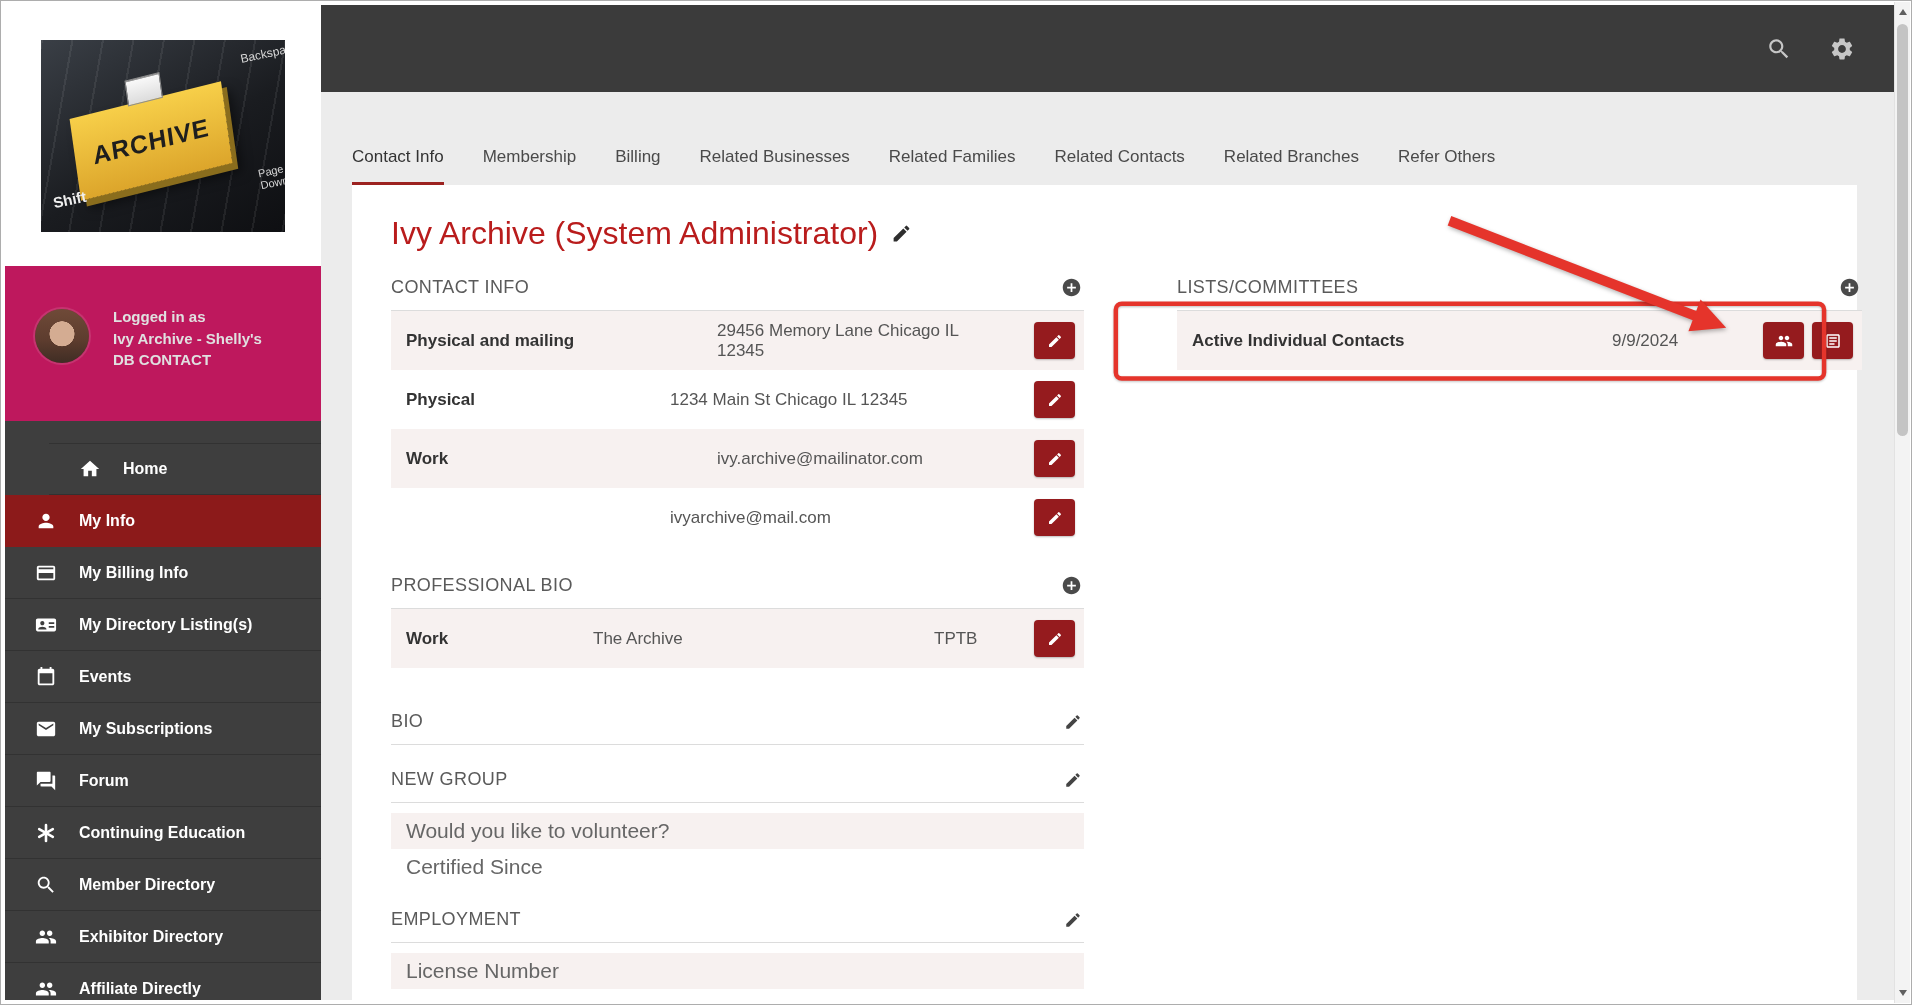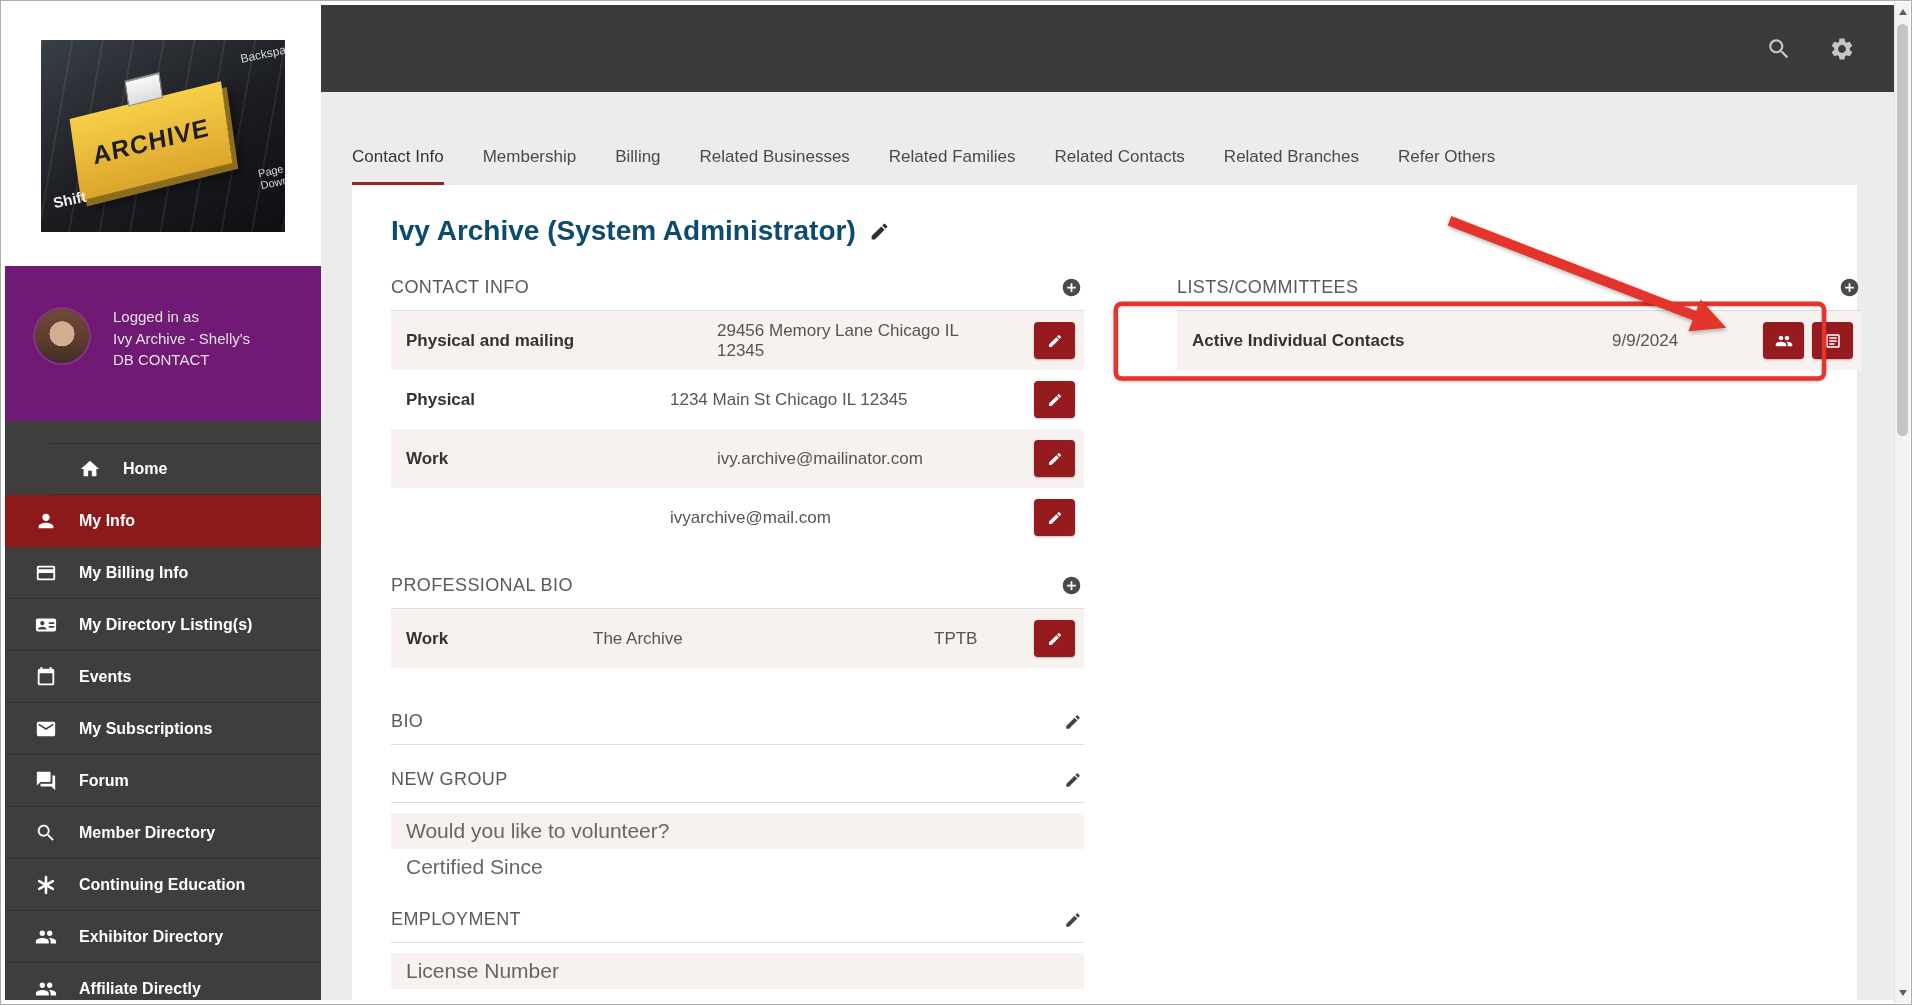--- a/index.html
+++ b/index.html
@@ -26,21 +26,21 @@
   .archive-key{ position:absolute; left:32px; top:60px; width:156px; height:82px;
     background:linear-gradient(180deg,#f7cf49,#dca52b);
     transform:rotate(-14deg) skewX(-6deg);
     box-shadow:5px 7px 0 #8a6d1d, 8px 10px 12px rgba(0,0,0,.5);
     display:flex; align-items:center; justify-content:center; }
   .archive-key .key-label{ font-size:25px; font-weight:700; color:#1e1e1e; letter-spacing:1px; }
   .drawer{ position:absolute; top:-24px; left:60px; width:36px; height:26px;
     background:linear-gradient(#fafafa,#dcdcdc); border:1px solid #8d8d8d;
     box-shadow:inset 0 8px 0 -7px #999, inset 0 16px 0 -15px #999; }
 
-  .user-block{ position:absolute; left:0; top:261px; width:100%; height:155px; background:#701a75; }
+  .user-block{ position:absolute; left:0; top:261px; width:100%; height:155px; background:#be185d;font-weight:bold; }
   .avatar{ position:absolute; left:30px; top:43px; width:54px; height:54px; border-radius:50%;
     cursor:pointer; overflow:hidden;
     background:
       radial-gradient(circle at 50% 46%, #d4ac92 0 31%, rgba(0,0,0,0) 32%),
       linear-gradient(180deg,#6f4a38 0%,#5d3c2e 58%,#3f2d24 100%);
     box-shadow:0 0 0 2px rgba(255,255,255,.12); }
   .user-lines{ position:absolute; left:108px; top:40px; font-size:15px; line-height:21.5px; color:#e0e0e0; }
 
   .nav-clip{ position:absolute; left:0; top:416px; bottom:0; width:336px; overflow:hidden; }
   .nav{ width:316px; padding-top:22px; }
@@ -65,21 +65,21 @@
   
   .content{ position:absolute; left:320px; top:91px; right:17px; bottom:4px;
     background:var(--content-bg,#ececec); overflow:hidden; }
   .tabs{ position:absolute; left:31px; top:55px; display:flex; gap:39px; }
   .tab{ font-size:17px; color:#4a4a4a; padding-bottom:15px; cursor:pointer; line-height:20px;
     border-bottom:3px solid transparent; white-space:nowrap; }
   .tab.active{ color:#333; border-bottom-color:var(--tab-underline,#9c2220); }
 
   .card{ position:absolute; left:31px; top:93px; right:37px; bottom:0; background:#fff; }
   .title-row{ position:absolute; left:39px; top:30px; display:flex; align-items:center; gap:13px; }
-  .page-title{ font-size:28px; font-weight:700; color:#0c4a6e; }
+  .page-title{ font-size:32px; font-weight:400; color:#b91c1c; }
   .title-pencil{ width:21px; height:21px; color:#2e2e2e; cursor:pointer; }
   .title-pencil svg{ width:21px; height:21px; }
 
   .col-left{ position:absolute; left:39px; top:84px; width:693px; }
   .col-right{ position:absolute; left:781px; top:84px; width:685px;margin-left:44px; }
 
   .section-head{ display:flex; align-items:center; justify-content:space-between;
     padding:8px 2px 12px 0; border-bottom:1px solid #dcdcdc;
     color:#5a5a5a; font-size:18px; letter-spacing:.4px; }
   .mt20{ margin-top:20px; } .mt32{ margin-top:35px; } .mt16{ margin-top:16px; }
@@ -251,32 +251,32 @@
           <span class="nav-ic">
               <svg class="ic" viewBox="0 0 24 24">
                 <use href="#i-forum"></use>
               </svg>
             </span>
           <span>Forum</span>
         </div>
         <div class="nav-item">
           <span class="nav-ic">
               <svg class="ic" viewBox="0 0 24 24">
+                <use href="#i-asterisk"></use>
+              </svg>
+            </span>
+          <span>Continuing Education</span>
+        </div>
+        <div class="nav-item">
+          <span class="nav-ic">
+              <svg class="ic" viewBox="0 0 24 24">
                 <use href="#i-search"></use>
               </svg>
             </span>
           <span>Member Directory</span>
-        </div>
-        <div class="nav-item">
-          <span class="nav-ic">
-              <svg class="ic" viewBox="0 0 24 24">
-                <use href="#i-asterisk"></use>
-              </svg>
-            </span>
-          <span>Continuing Education</span>
         </div>
         <div class="nav-item">
           <span class="nav-ic">
               <svg class="ic" viewBox="0 0 24 24">
                 <use href="#i-users"></use>
               </svg>
             </span>
           <span>Exhibitor Directory</span>
         </div>
         <div class="nav-item">

